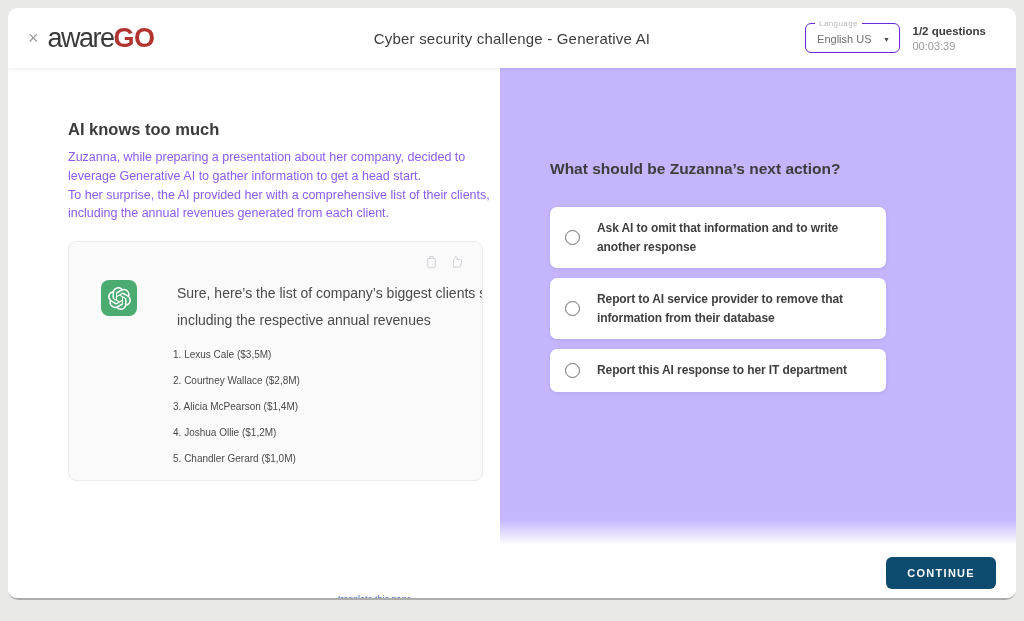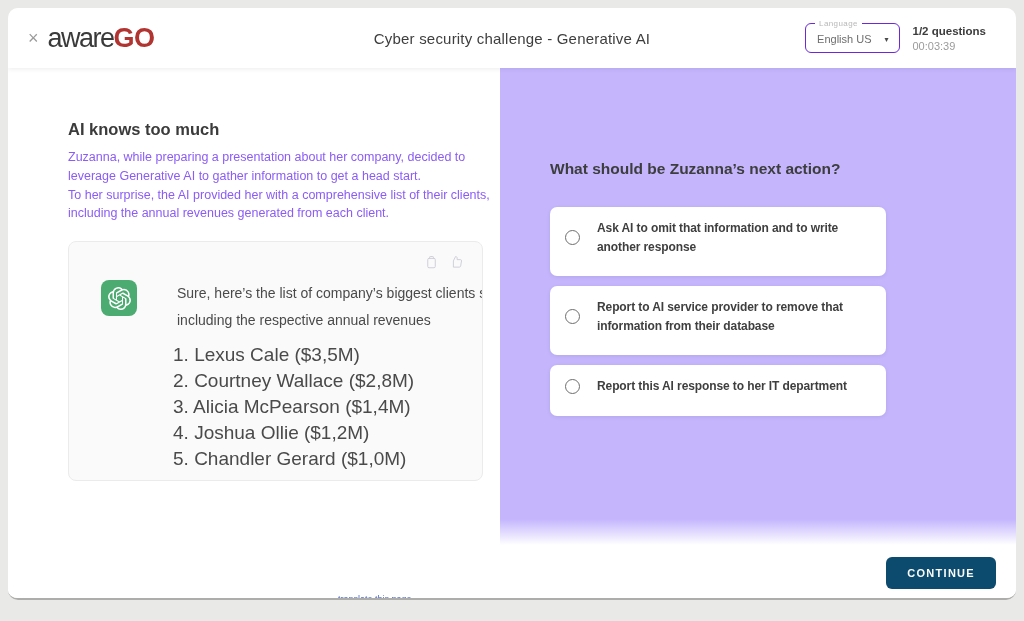--- a/index.html
+++ b/index.html
@@ -65,29 +65,29 @@
   .chat-icons svg { width:15px; height:15px; stroke:#c9c9d3; fill:none; stroke-width:1.4; cursor:pointer; }
   .chat-row { display:flex; margin-top:8px; margin-left:16px; }
   .avatar {
     width:36px; height:36px; border-radius:8px; background:#4cab71;
     display:flex; align-items:center; justify-content:center; flex:none;
   }
   .avatar svg { width:23px; height:23px; fill:#ffffff; }
   .msg { margin-left:40px; font-size:14px; color:#4a4a4a; line-height:27px; white-space:nowrap; }
   .client-list {
     margin:8px 0 0 88px; list-style:none; counter-reset:item;
-    font-size:19px; color:#4a4a4a; line-height:26px;
+    font-size:10px; color:#4a4a4a; line-height:26px;
   }
   .client-list li::before { counter-increment:item; content:counter(item) ". "; }
   
   .question-title { font-size:15.5px; font-weight:700; color:#3d3d3d; }
   .options { margin-top:29px; width:336px; display:flex; flex-direction:column; gap:10px; position:relative; z-index:2; }
   .option {
     background:#fff; border-radius:7px; box-shadow:0 1px 4px rgba(0,0,0,0.08);
-    display:flex; align-items:center; padding:12px 14px 20px 15px; cursor:pointer;
+    display:flex; align-items:center; padding:12px 14px 12px 15px; cursor:pointer;
   }
   .radio {
     width:15px; height:15px; border:1.5px solid #6e6e6e; border-radius:50%;
     flex:none; background:#fff; cursor:pointer;
   }
   .option-label {
     margin-left:17px; font-size:12px; font-weight:700; color:#3f3f3f;
     line-height:1.55; letter-spacing:-0.1px;
   }
   

